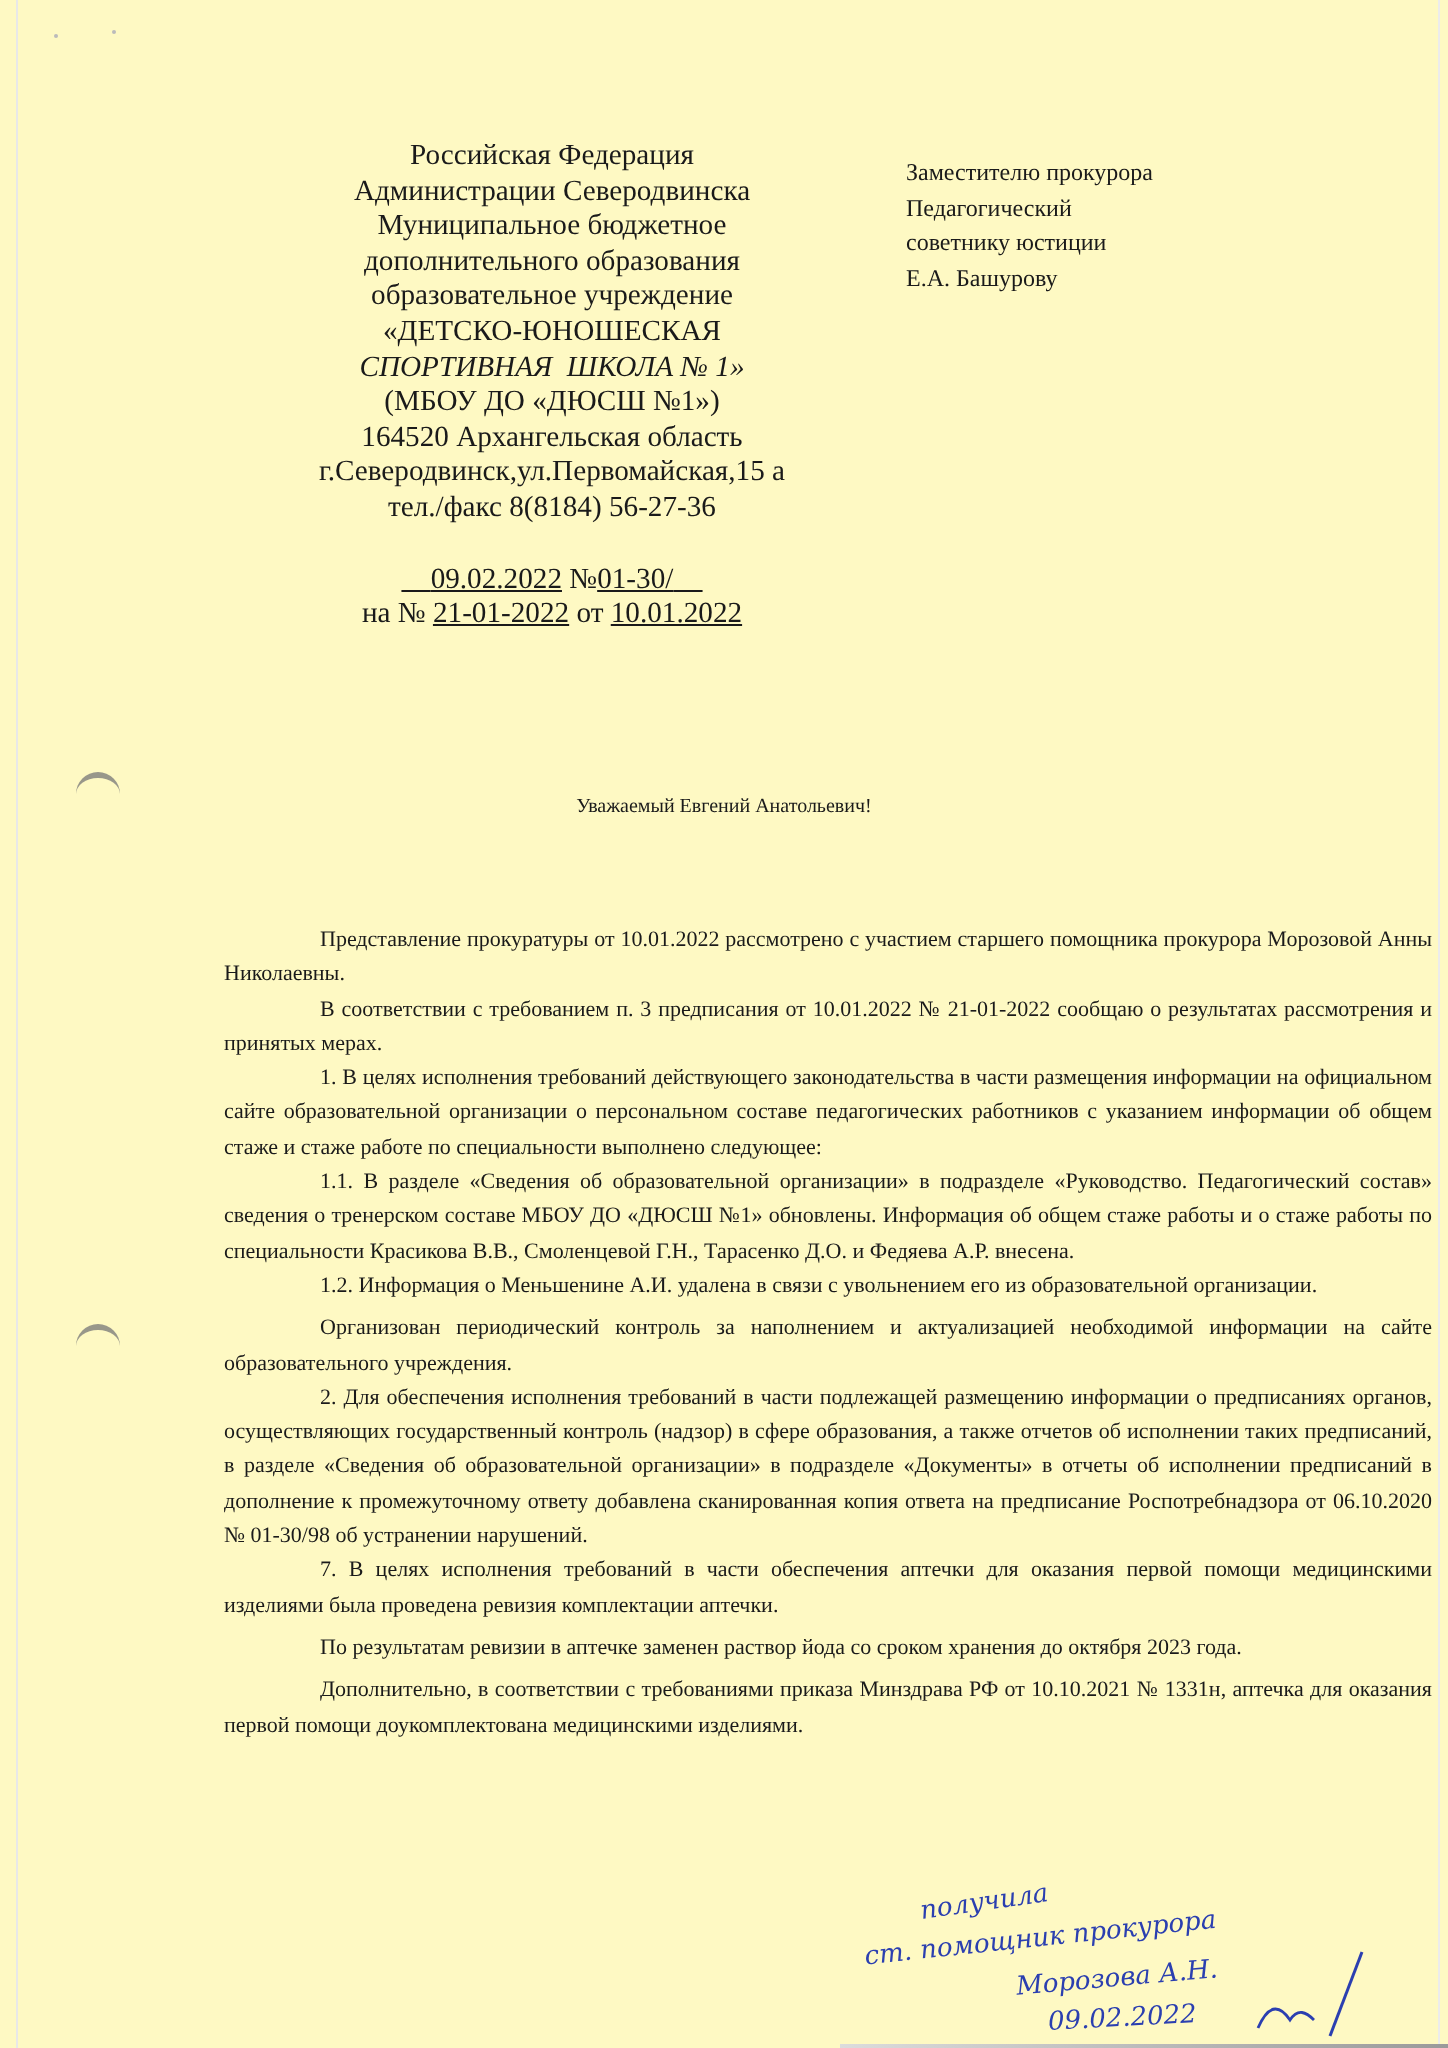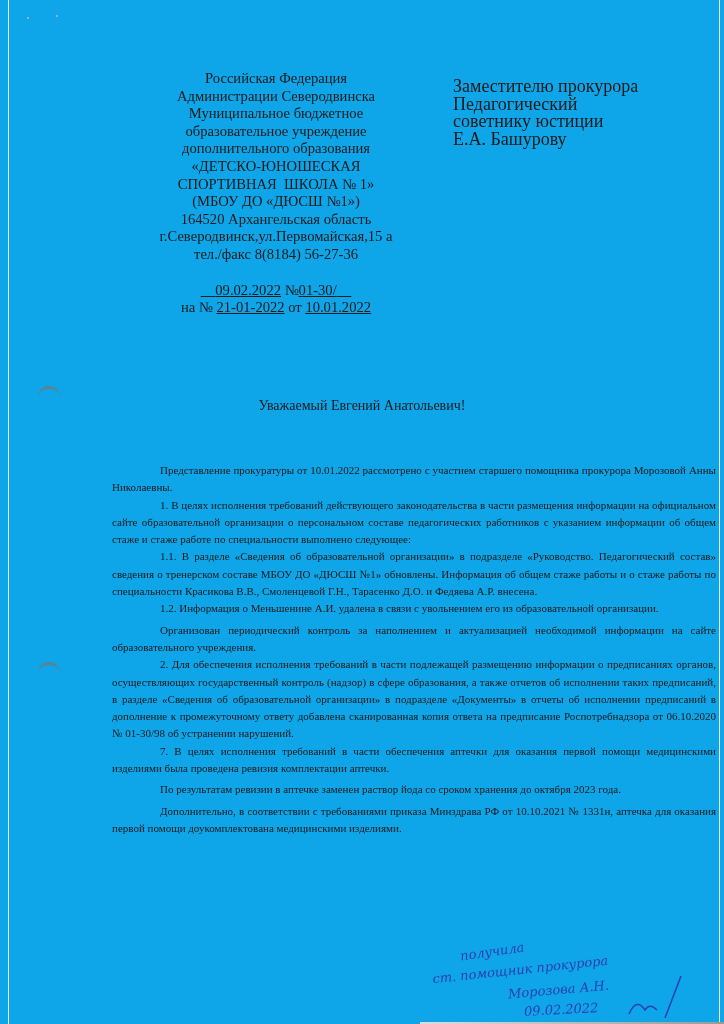--- a/index.html
+++ b/index.html
@@ -5,21 +5,21 @@
     html, body { margin: 0; padding: 0; }
     body {
       width: 724px; height: 1024px; overflow: hidden;
       background: #ffffff;
       font-family: "Liberation Serif", "DejaVu Serif", serif;
       color: #1a1a1a;
       position: relative;
     }
     .page {
       position: absolute; left: 0; top: 0; width: 724px; height: 1024px;
-      background: #0ea5e9;
+      background: #fef9c3;
     }
     .scan-edge-left {
       position: absolute; left: 8px; top: 0; width: 1px; height: 1024px;
       background: #e8e8e8;
     }
     .scan-edge-right {
       position: absolute; right: 4px; top: 0; width: 1px; height: 1024px;
       background: #ececec;
     }
     .scan-edge-bottom {
@@ -34,25 +34,25 @@
     }
     .sender {
       position: absolute; left: 150px; top: 70px; width: 252px;
       text-align: center; font-size: 14.6px; line-height: 17.6px;
     }
     .sender div { white-space: nowrap; }
     .sender .gap { height: 18px; }
     .u { text-decoration: underline; }
     .addressee {
       position: absolute; left: 453px; top: 78px;
-      font-size: 18px; line-height: 17.6px;
+      font-size: 12px; line-height: 17.6px;
     }
     .greeting {
       position: absolute; left: 0; width: 724px; top: 398px;
-      text-align: center; font-size: 14px;
+      text-align: center; font-size: 10px;
     }
     .body-text {
       position: absolute; left: 112px; top: 462px; width: 604px;
       font-size: 11px; line-height: 17.3px;
       text-align: justify;
     }
     .body-text p { margin: 0; text-indent: 48px; }
     .body-text p.sp { margin-top: 4px; }
     .handwriting {
       position: absolute; left: 420px; top: 940px; width: 300px; height: 84px;
@@ -71,24 +71,24 @@
   <div class="speck" style="left:27px;top:17px;"></div>
   <div class="speck" style="left:56px;top:15px;"></div>
 
   <div class="punch-hole" style="top:386px;"></div>
   <div class="punch-hole" style="top:662px;"></div>
 
   <div class="sender">
     <div>Российская Федерация</div>
     <div>Администрации Северодвинска</div>
     <div>Муниципальное бюджетное</div>
+    <div>дополнительного образования</div>
     <div>образовательное учреждение</div>
-    <div>дополнительного образования</div>
     <div>«ДЕТСКО-ЮНОШЕСКАЯ</div>
-    <div style="white-space:pre;">СПОРТИВНАЯ  ШКОЛА № 1»</div>
+    <div style="white-space:pre;font-style:italic;">СПОРТИВНАЯ  ШКОЛА № 1»</div>
     <div>(МБОУ ДО «ДЮСШ №1»)</div>
     <div>164520 Архангельская область</div>
     <div style="">г.Северодвинск,ул.Первомайская,15 а</div>
     <div>тел./факс 8(8184) 56-27-36</div>
     <div class="gap"></div>
     <div>
       <span class="u">&nbsp;&nbsp;&nbsp;&nbsp;<span>09.02.2022</span></span>
       <span>№</span><span class="u"><span>01-30/</span>&nbsp;&nbsp;&nbsp;&nbsp;</span>
     </div>
     <div>
@@ -103,20 +103,21 @@
     <div>Заместителю прокурора</div>
     <div>Педагогический</div>
     <div>советнику юстиции</div>
     <div>Е.А. Башурову</div>
   </div>
 
   <div class="greeting">Уважаемый Евгений Анатольевич!</div>
 
   <div class="body-text">
     <p>Представление прокуратуры от 10.01.2022 рассмотрено с участием старшего помощника прокурора Морозовой Анны Николаевны.</p>
+    <p>В соответствии с требованием п. 3 предписания от 10.01.2022 № 21-01-2022 сообщаю о результатах рассмотрения и принятых мерах.</p>
     <p>1. В целях исполнения требований действующего законодательства в части размещения информации на официальном сайте образовательной организации о персональном составе педагогических работников с указанием информации об общем стаже и стаже работе по специальности выполнено следующее:</p>
     <p>1.1. В разделе «Сведения об образовательной организации» в подразделе «Руководство. Педагогический состав» сведения о тренерском составе МБОУ ДО «ДЮСШ №1» обновлены. Информация об общем стаже работы и о стаже работы по специальности Красикова В.В., Смоленцевой Г.Н., Тарасенко Д.О. и Федяева А.Р. внесена.</p>
     <p>1.2. Информация о Меньшенине А.И. удалена в связи с увольнением его из образовательной организации.</p>
     <p class="sp">Организован периодический контроль за наполнением и актуализацией необходимой информации на сайте образовательного учреждения.</p>
     <p>2. Для обеспечения исполнения требований в части подлежащей размещению информации о предписаниях органов, осуществляющих государственный контроль (надзор) в сфере образования, а также отчетов об исполнении таких предписаний, в разделе «Сведения об образовательной организации» в подразделе «Документы» в отчеты об исполнении предписаний в дополнение к промежуточному ответу добавлена сканированная копия ответа на предписание Роспотребнадзора от 06.10.2020 № 01-30/98 об устранении нарушений.</p>
     <p>7. В целях исполнения требований в части обеспечения аптечки для оказания первой помощи медицинскими изделиями была проведена ревизия комплектации аптечки.</p>
     <p class="sp">По результатам ревизии в аптечке заменен раствор йода со сроком хранения до октября 2023 года.</p>
     <p class="sp">Дополнительно, в соответствии с требованиями приказа Минздрава РФ от 10.10.2021 № 1331н, аптечка для оказания первой помощи доукомплектована медицинскими изделиями.</p>
   </div>
 

